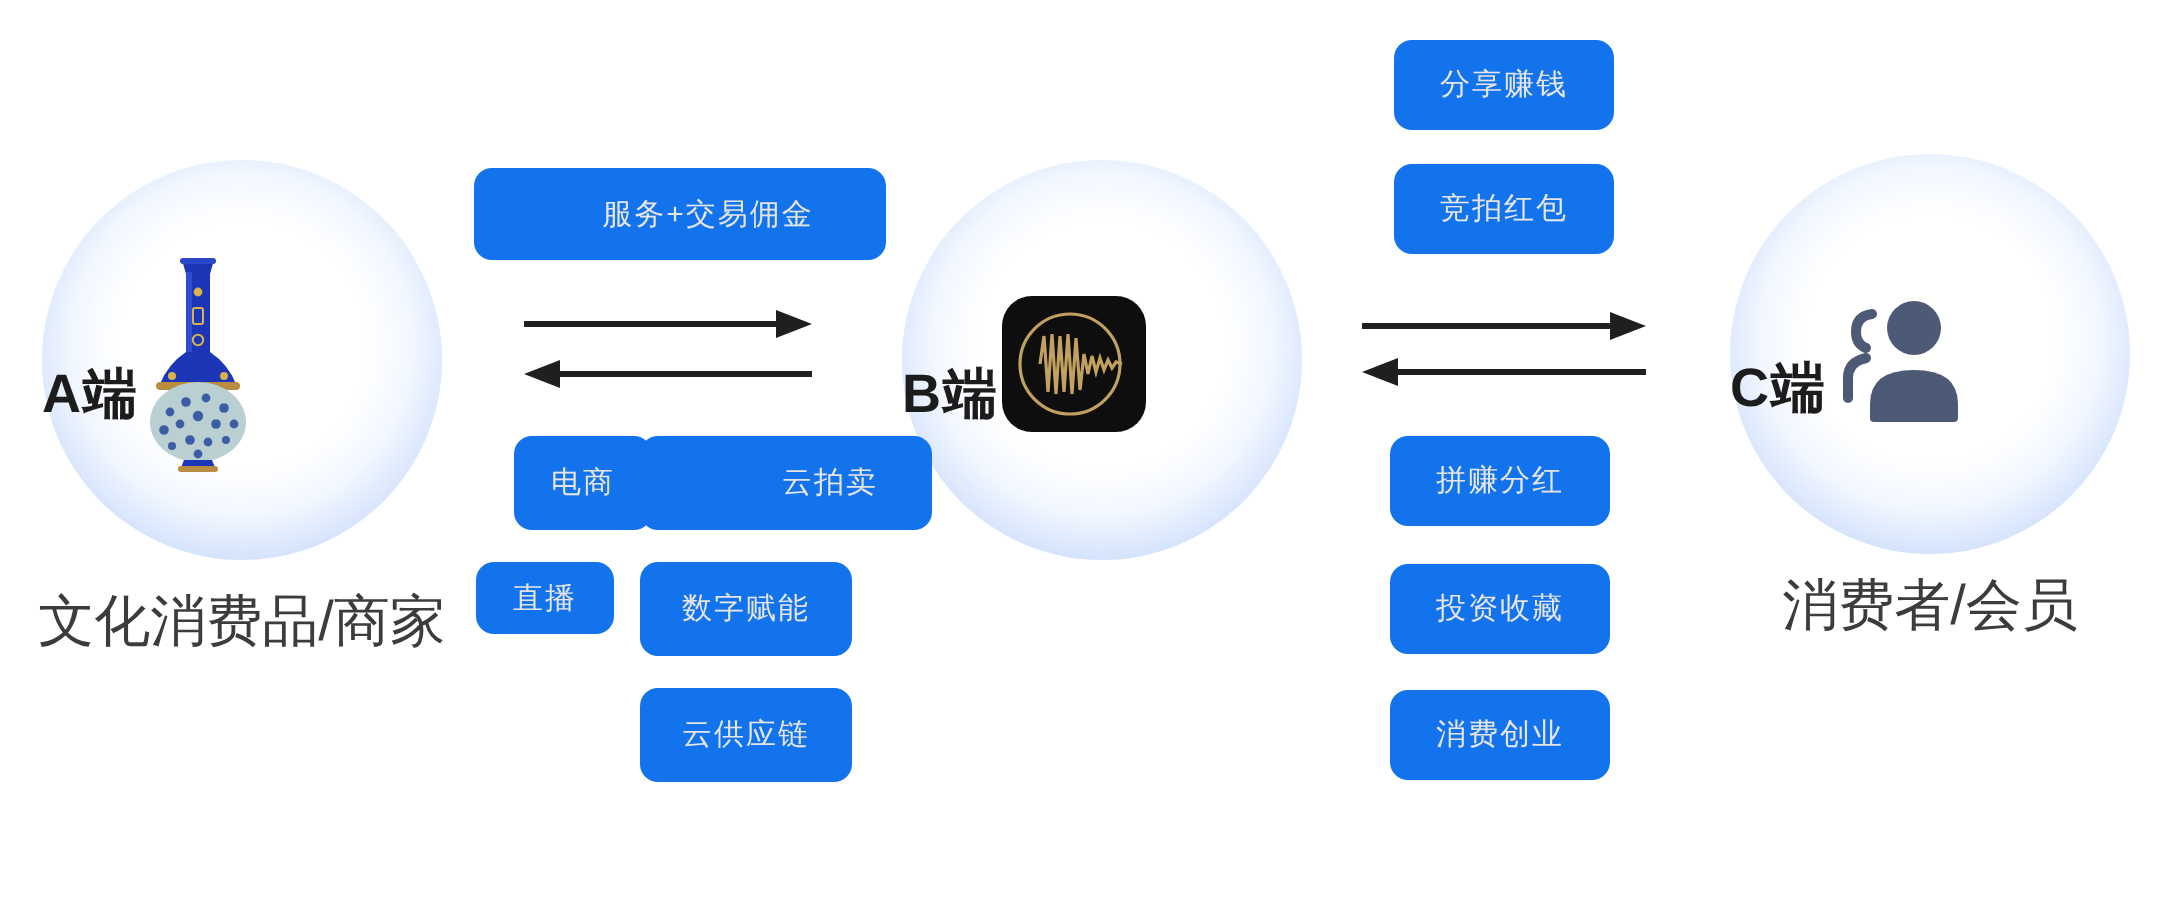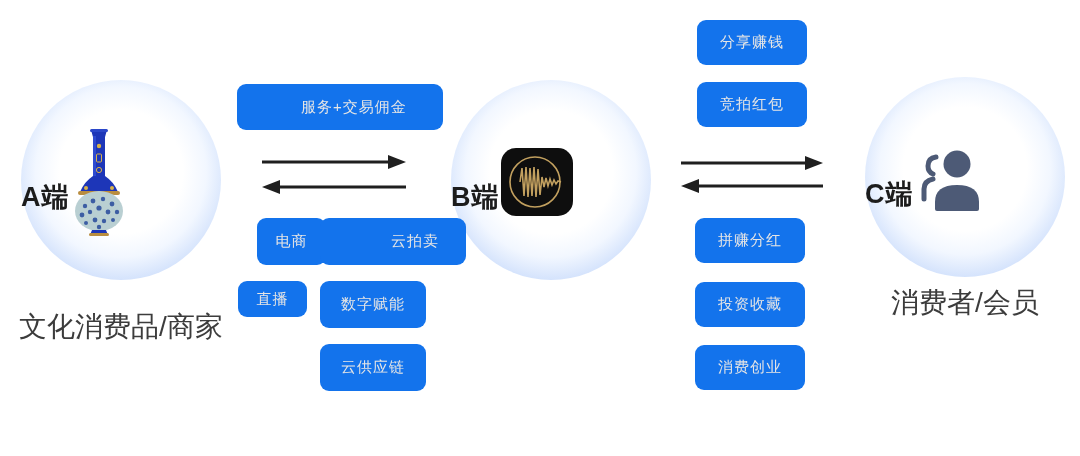--- a/index.html
+++ b/index.html
@@ -62,21 +62,21 @@
             <circle cx="43" cy="92" r="2.0"></circle>
           <circle cx="16" cy="95" r="2.0"></circle>
             <circle cx="29" cy="99" r="2.2"></circle>
         </g>
 
         <path d="M22 102 h14 l2 5 h-18 z" fill="#1d36b8"></path>
         <rect x="19" y="105" width="20" height="3" rx="1.5" fill="#b98d3f"></rect>
       </svg>
     </div>
   </div>
-  <div class="node-label" style="left:121px;top:308px;">文化消费品/商家</div>
+  <div class="node-label" style="left:121px;top:292px;">文化消费品/商家</div>
 
   <div class="bubble" style="left:451px;top:80px;align-items:center;">
     <div class="bubble-title">B端</div>
     <div class="bubble-icon">
       <svg width="74" height="70" viewBox="0 0 74 70">
         <rect x="1" y="1" width="72" height="68" rx="15" fill="#0e0e0e"></rect>
         <circle cx="35" cy="35" r="25" fill="none" stroke="#c2a05f" stroke-width="1.6"></circle>
         <polyline fill="none" stroke="#c2a05f" stroke-width="1.6" stroke-linejoin="miter" points="20,35 22,21 24,49 26,20 28,50 30,21 32,49 34,20 36,50 38,22 40,48 42,30 44,40 46,31 48,39 50,32 52,38 54,33 56,37 58,34 61,35"></polyline>
       </svg>
     </div>

